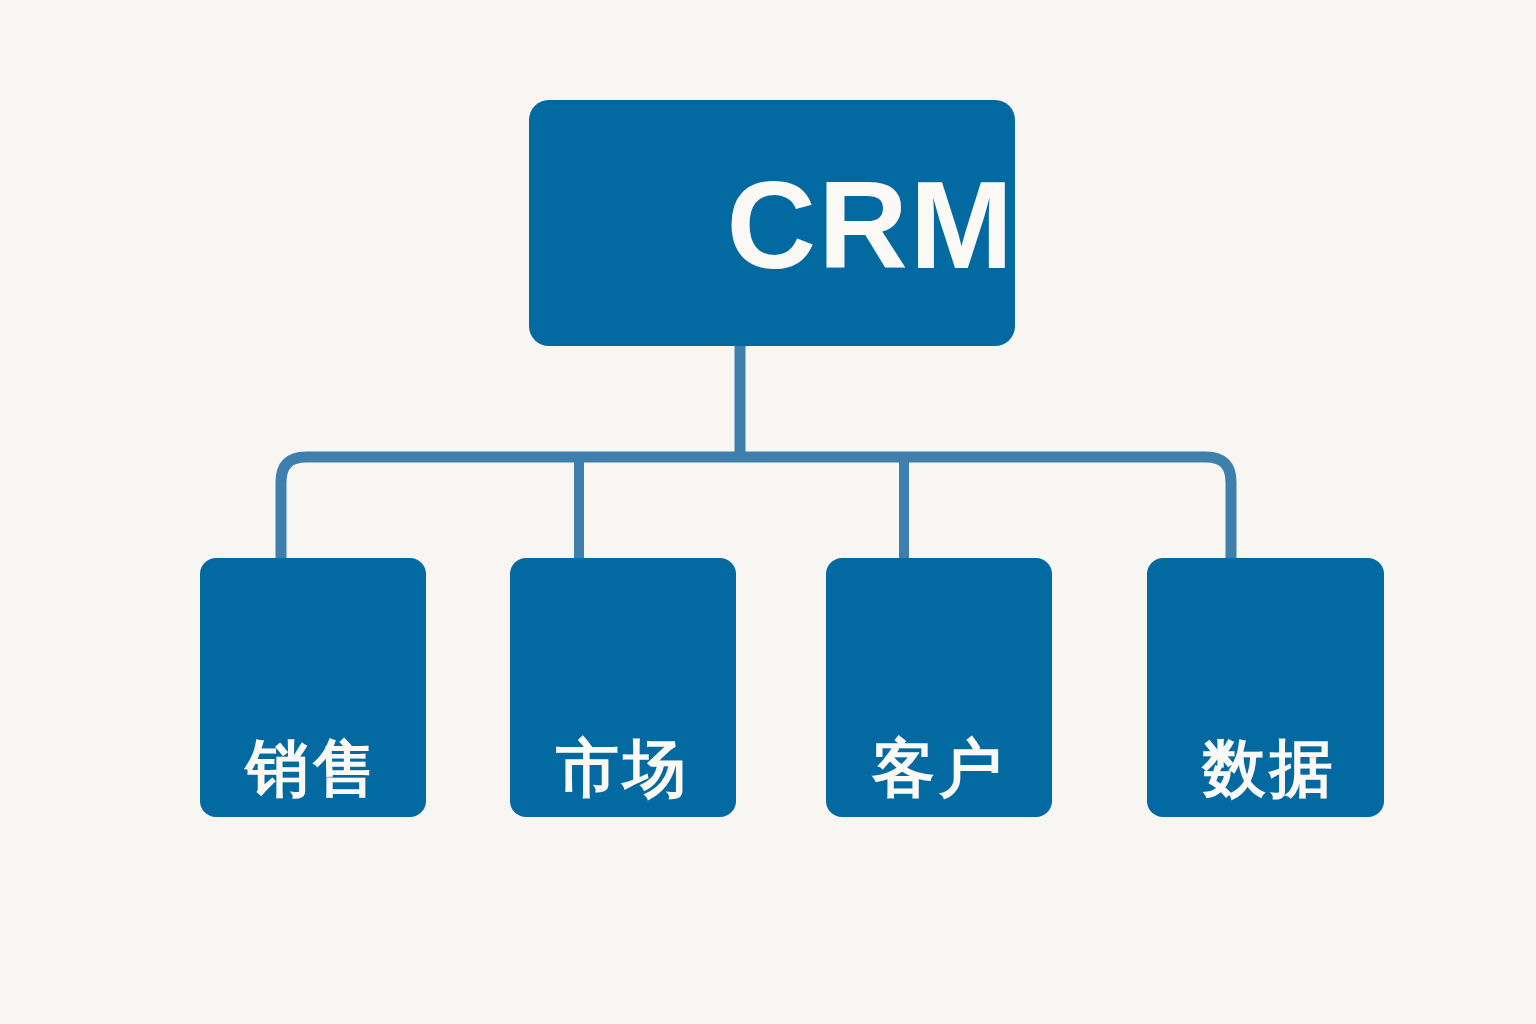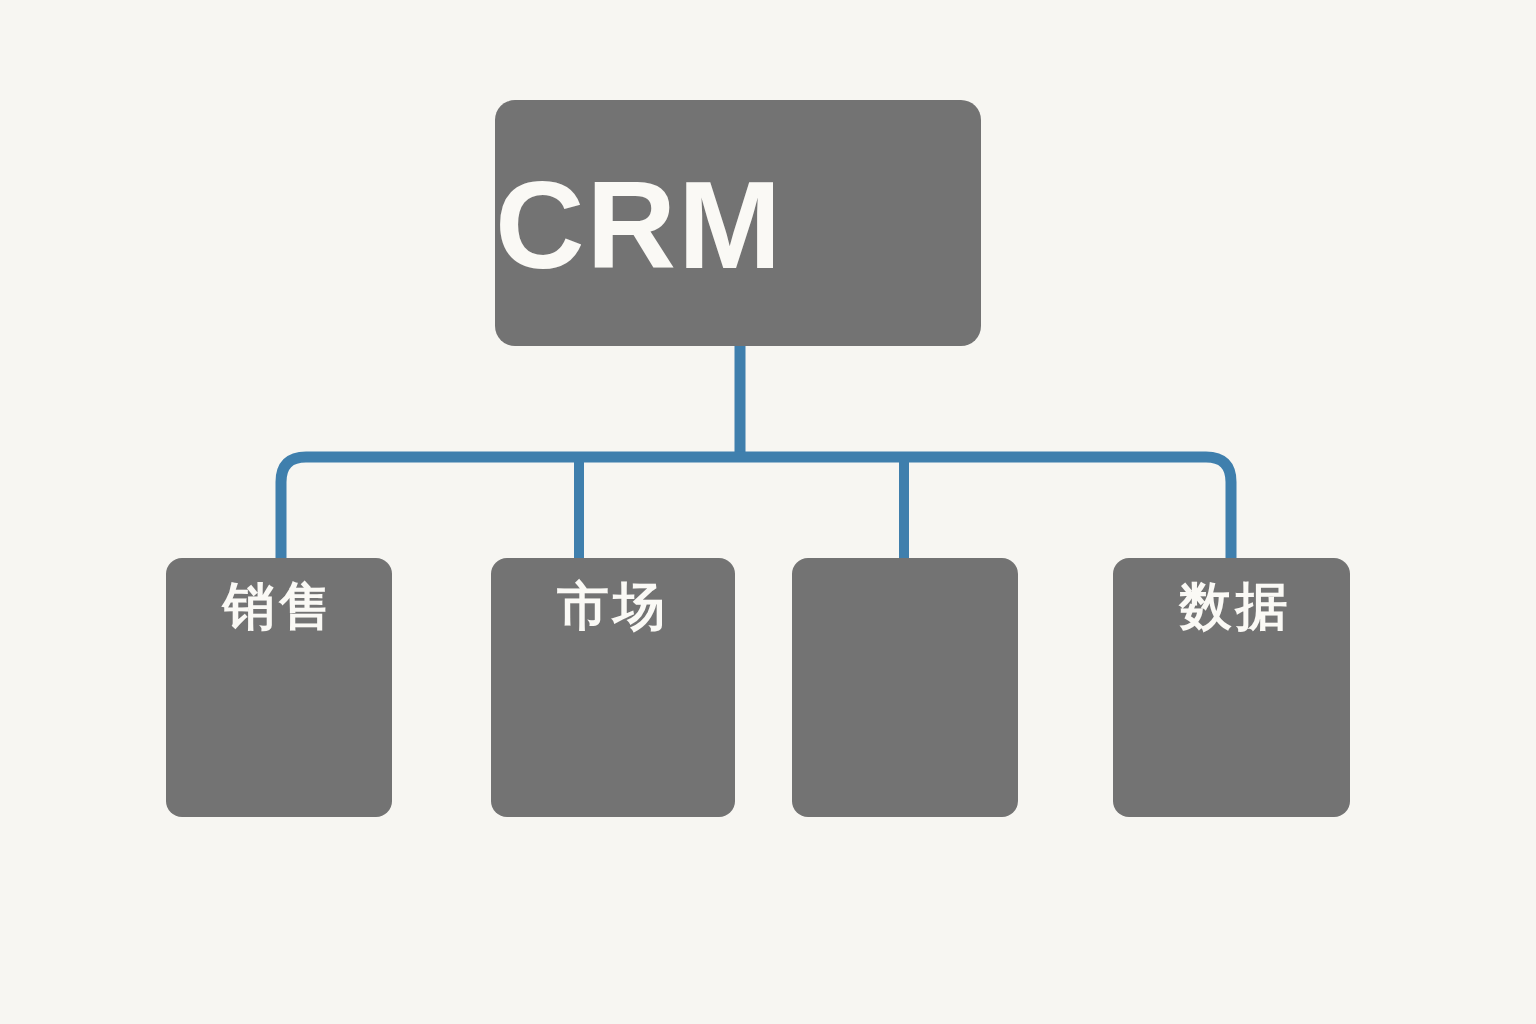--- a/index.html
+++ b/index.html
@@ -5,50 +5,51 @@
   html, body { margin: 0; padding: 0; }
   body {
     width: 1536px; height: 1024px;
     background: #f7f6f2;
     position: relative;
     overflow: hidden;
     font-family: "DejaVu Sans", "Liberation Sans", sans-serif;
   }
   .node {
     position: absolute;
-    background: #737373;
+    background: #0369a1;
     border-radius: 18px;
     color: #faf9f5;
     display: flex;
     align-items: center;
-    justify-content: flex-start;
+    justify-content: flex-end;
     box-sizing: border-box;
+    margin-left: 34px;
   }
   .root {
     left: 495px; top: 100px; width: 486px; height: 246px;
     border-radius: 20px;
   }
   .root .label {
     font-family: "Liberation Sans", "DejaVu Sans", sans-serif;
     font-weight: bold;
     font-size: 124px;
     letter-spacing: 2px;
     line-height: 1;
     margin-top: 4px;
   }
   .child { top: 558px; height: 259px; border-radius: 16px; flex-direction: column; }
   .child .line {
     font-weight: bold;
-    font-size: 52px;
+    font-size: 63px;
     line-height: 96px;
     letter-spacing: 4px;
     white-space: nowrap;
   }
   .c1 { left: 166px; width: 226px; }
-  .c2 { left: 491px; width: 244px; }
+  .c2 { left: 476px; width: 226px; }
   .c3 { left: 792px; width: 226px; }
   .c4 { left: 1113px; width: 237px; padding-left: 8px; }
   svg.connectors { position: absolute; left: 0; top: 0; }
 </style>
 </head>
 <body>
 
 <svg class="connectors" width="1536" height="1024">
   <line x1="740" y1="344" x2="740" y2="458" stroke="#3f7fad" stroke-width="11"></line>
   <path d="M 281 560 L 281 482 Q 281 457 306 457 L 1206 457 Q 1231 457 1231 482 L 1231 560" fill="none" stroke="#3f7fad" stroke-width="11"></path>
@@ -62,17 +63,18 @@
 
 <div class="node child c1">
   <span class="line">销售</span>
 </div>
 
 <div class="node child c2">
   <span class="line">市场</span>
 </div>
 
 <div class="node child c3">
+  <span class="line">客户</span>
 </div>
 
 <div class="node child c4">
   <span class="line">数据</span>
 </div>
 
 </body></html>

